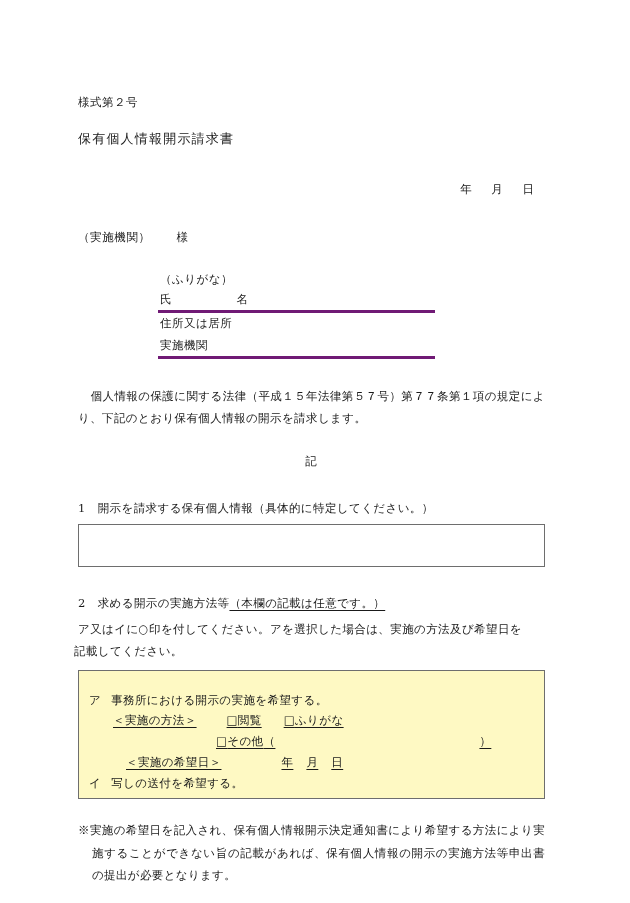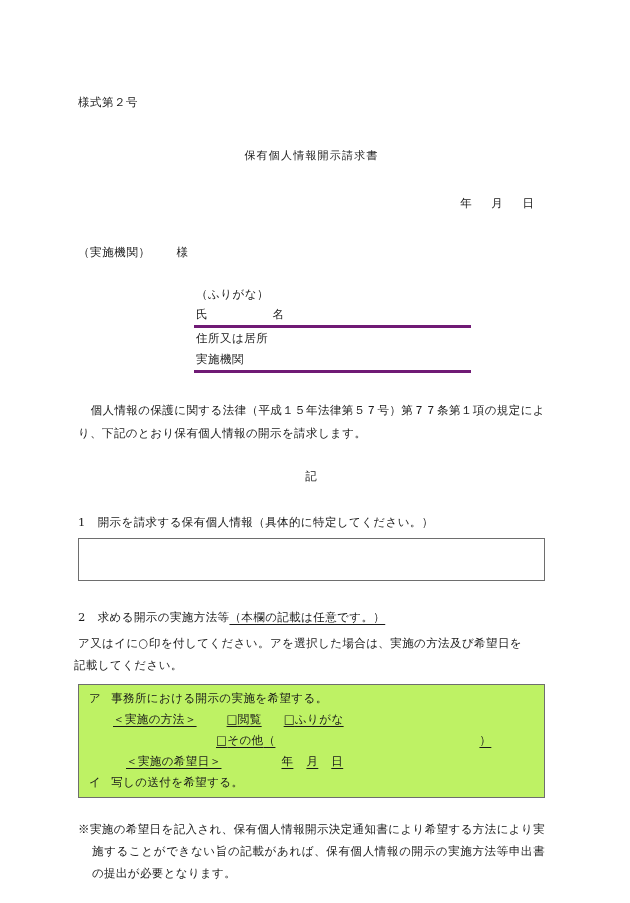--- a/index.html
+++ b/index.html
@@ -31,42 +31,42 @@
     top: 92px;
     width: 467px;
   }
 
   
   .form-no {
     font-size: 11.5px;
     letter-spacing: .5px;
   }
   .doc-title {
-    text-align: center;
-    font-size: 11px;
+    text-align: left;
+    font-size: 13px;
     letter-spacing: 1.2px;
-    margin-top: 34px;
+    margin-top: 16px;
   }
   .date-line {
     text-align: right;
     margin-top: 28px;
     letter-spacing: 1px;
     padding-right: 10px;
   }
   .date-line span { margin-left: 14px; }
   .addressee {
     margin-top: 28px;
     letter-spacing: .6px;
   }
   .addressee .sama { margin-left: 26px; }
 
   
   .applicant {
     margin-top: 22px;
-    margin-left: 116px;
+    margin-left: 80px;
     width: 277px;
   }
   .furigana {
     letter-spacing: .5px;
     padding-left: 2px;
   }
   .field-row {
     display: flex;
     align-items: flex-end;
     white-space: nowrap;
@@ -127,22 +127,22 @@
     margin-left: 0;
     letter-spacing: .4px;
     line-height: 1.9;
   }
   .section-sub .l2 { display: block; margin-left: -4px; }
 
   
   .options-box {
     margin-top: 7px;
     border: 1px solid #6e6e6e;
-    padding: 3px 0 4px 0;
-    background: #bef264;
+    padding: 19px 0 4px 0;
+    background: #fef9c3;
   }
   .opt-row {
     padding-left: 10px;
     letter-spacing: .4px;
     line-height: 1.82;
     white-space: nowrap;
   }
   .opt-row .mark { margin-right: 10px; }
   .opt-indent { padding-left: 34px; }
   .seg-ul {

